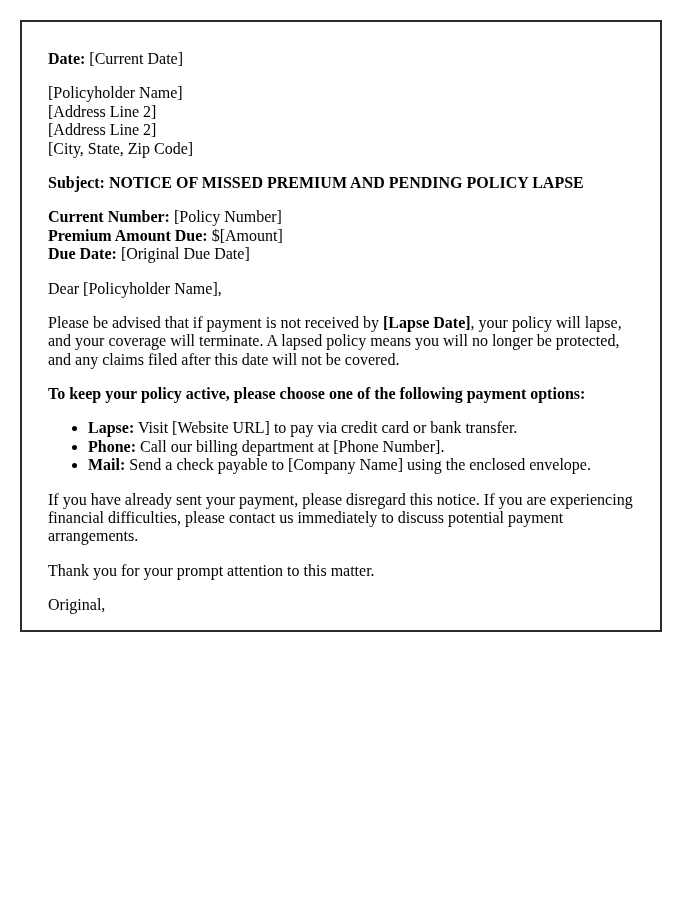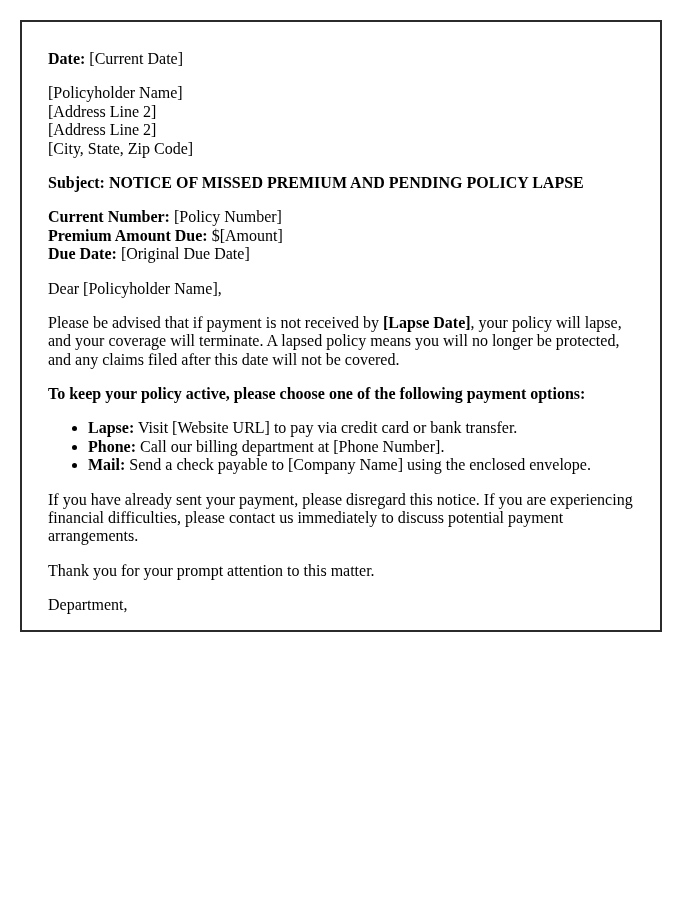--- a/index.html
+++ b/index.html
@@ -94,20 +94,20 @@
     <li>
       <strong>Mail:</strong>
       <span>Send a check payable to [Company Name] using the enclosed envelope.</span>
     </li>
   </ul>
 
   <p>If you have already sent your payment, please disregard this notice. If you are experiencing financial difficulties, please contact us immediately to discuss potential payment arrangements.</p>
 
   <p>Thank you for your prompt attention to this matter.</p>
 
-  <p>Department,</p>
+  <p>Original,</p>
 
   <p>
     <span>[Sender Name/Department]</span><br>
     <span>[Company Name]</span>
   </p>
 
 </div>
 
 </body></html>

